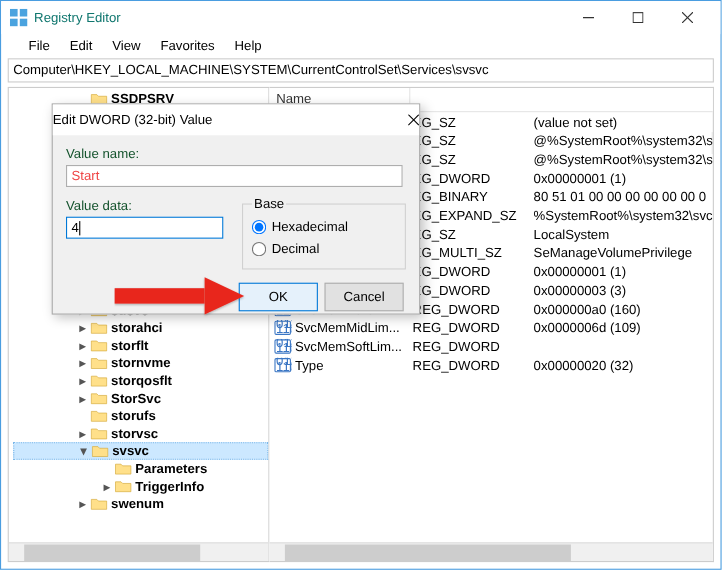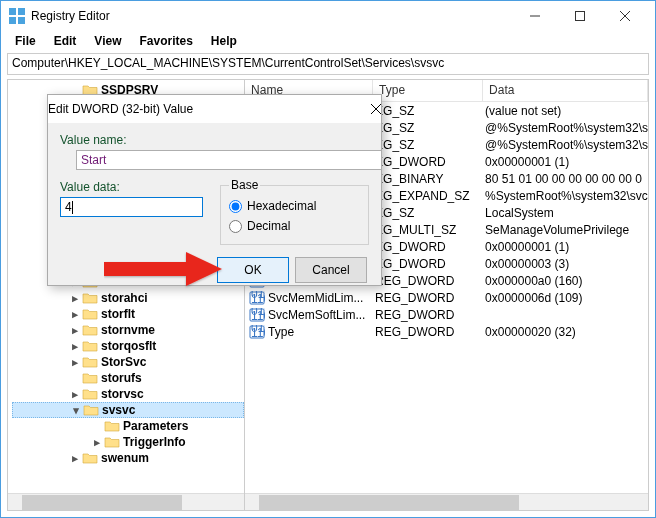--- a/index.html
+++ b/index.html
@@ -1,60 +1,60 @@
 <!DOCTYPE html>
 <html><head>
 <meta charset="utf-8">
 <style>
 * { margin: 0; padding: 0; box-sizing: border-box; font-family: "Segoe UI", Tahoma, sans-serif; font-size: 12px; }
 body { background: #fff; width: 656px; height: 518px; overflow: hidden; position: relative; border: 1px solid #4a9de0; }
 
 .titlebar { height: 30px; display: flex; align-items: center; padding: 0 8px; background: #fff; }
 .titlebar .app-icon { width: 16px; height: 16px; margin-right: 6px; }
-.titlebar .title { flex: 1; font-size: 12px; color: #000000; }
+.titlebar .title { flex: 1; font-size: 12px; color: #0f766e; }
 .titlebar .controls { display: flex; }
 .titlebar .controls .btn { width: 45px; height: 28px; display: flex; align-items: center; justify-content: center; color: #333; }
 
-.menubar { height: 20px; display: flex; align-items: center; padding: 0 6px; gap: 2px; font-weight: bold; }
+.menubar { height: 20px; display: flex; align-items: center; padding: 0 17px; gap: 2px; }
 .menubar .item { padding: 2px 8px; }
 
 .addressbar { height: 22px; border: 1px solid #ccc; margin: 2px 6px 4px 6px; padding: 2px 4px; font-size: 12px; background: #fff; }
 
 .workspace { position: absolute; top: 78px; left: 6px; right: 6px; bottom: 6px; display: flex; }
 .tree { width: 256px; border: 1px solid #ccc; position: relative; background: #fff; overflow: hidden; }
 .tree-inner { padding: 2px 0 2px 4px; }
 .tree-row { height: 16px; display: flex; align-items: center; white-space: nowrap; font-weight: bold; }
 .tree-row .exp { width: 14px; text-align: center; color: #555; font-size: 11px; }
 .tree-row .folder { width: 16px; height: 14px; margin-right: 3px; }
 .tree-row.sel { background: #cce8ff; border: 1px dotted #7ab7e8; }
 .indent-1 { padding-left: 56px; }
 .indent-2 { padding-left: 78px; }
 
 .list { flex: 1; border: 1px solid #ccc; border-left: none; position: relative; background: #fff; display: flex; flex-direction: column; }
-.list-header { height: 22px; display: flex; border-bottom: 1px solid #e5e5e5; background: #fff; }
+.list-header { height: 22px; display: flex; border-bottom: 1px solid #e5e5e5; background: #fff; flex-direction: column; }
 .list-header .col { padding: 3px 6px; border-right: 1px solid #e5e5e5; font-size: 12px; color: #333; }
 .list-body { flex: 1; overflow: hidden; position: relative; }
 .list-row { height: 17px; display: flex; align-items: center; }
 .list-row .c-name { width: 128px; padding-left: 4px; display: flex; align-items: center; overflow: hidden; white-space: nowrap; }
 .list-row .c-type { width: 110px; padding-left: 2px; }
 .list-row .c-data { flex: 1; padding-left: 2px; white-space: nowrap; overflow: hidden; }
 .list-row .ico { width: 16px; height: 14px; margin-right: 3px; flex-shrink: 0; }
 
 .hscroll { height: 17px; background: #f0f0f0; border-top: 1px solid #ddd; position: relative; }
 .hscroll .thumb { position: absolute; top: 1px; height: 15px; background: #cdcdcd; border-radius: 0; }
 
 
 .dialog { position: absolute; left: 46px; top: 93px; width: 335px; height: 192px; background: #f0f0f0; border: 1px solid #aaa; box-shadow: 3px 3px 10px rgba(0,0,0,0.25); z-index: 10; }
 .dialog .dlg-title { height: 28px; display: flex; align-items: center; padding: 0 0; background: #fff; }
 .dialog .dlg-title .t { flex: 1; font-size: 12px; }
 .dialog .dlg-title .close { width: 28px; text-align: right; font-size: 14px; }
 .dialog .body { padding: 8px 12px; }
 .dialog label { display: block; font-size: 12px; color: #14532d; margin-top: 2px; }
 .dialog .txt { width: 306px; height: 20px; border: 1px solid #aeaeae; background: #fff; padding: 2px 4px; font-size: 12px; margin-top: 3px; }
-.dialog .txt.ro { background: #fff; color: #701a75; margin-left: 16px; }
+.dialog .txt.ro { background: #fff; color: #ef4444; }
 .dialog .row2 { display: flex; margin-top: 8px; }
 .dialog .left { width: 160px; }
 .dialog .txt.small { width: 143px; border: 1px solid #0078d7; }
 .dialog fieldset { border: 1px solid #d0d0d0; padding: 4px 8px 8px 8px; }
 .dialog fieldset legend { font-size: 12px; padding: 0 2px; }
 .dialog .radio { display: flex; align-items: center; height: 20px; }
 .dialog .radio input { margin-right: 5px; }
 .dialog .btns { display: flex; justify-content: flex-end; gap: 6px; margin-top: 12px; padding-right: 2px; }
 .dialog .btns button { width: 72px; height: 26px; border: 1px solid #adadad; background: #e1e1e1; font-size: 12px; }
 .dialog .btns button.focus { border: 1px solid #0078d7; background: #e5f1fb; }

